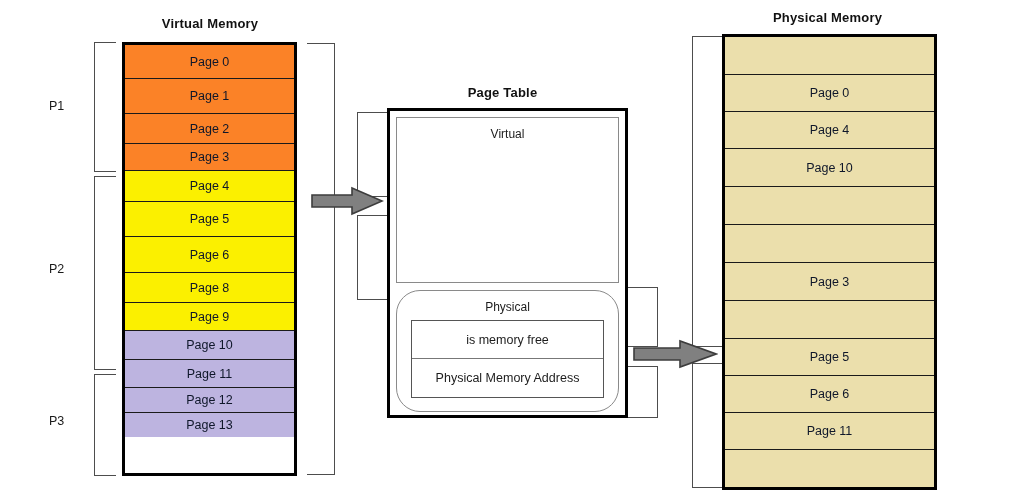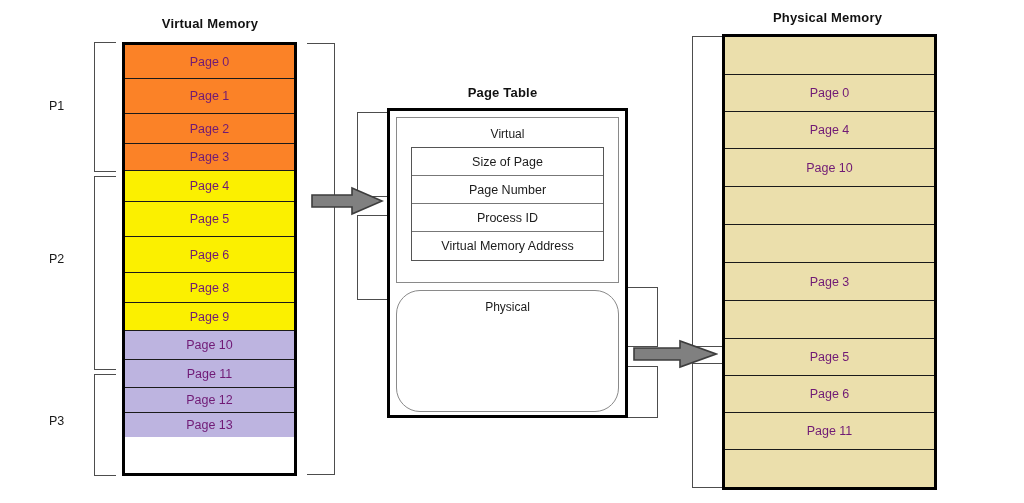--- a/index.html
+++ b/index.html
@@ -38,21 +38,21 @@
   #virtual-memory{left:122px;top:42px;width:175px;height:434px;}
   #physical-memory{left:722px;top:34px;width:215px;height:456px;}
 
   .mem-row{
     box-sizing:border-box;
     border-bottom:1.6px solid #1a1a1a;
     display:flex;
     align-items:center;
     justify-content:center;
     font-size:12.5px;
-    color:#701a75;
+    color:#0f172a;
     overflow:hidden;
     white-space:nowrap;
   }
   .mem-row:last-child{border-bottom:none;}
 
   
   .pbracket{
     position:absolute;
     box-sizing:border-box;
     border:1.4px solid #4d4d4d;
@@ -132,21 +132,21 @@
 <div class="stage">
 
   <div class="title" id="vm-title">Virtual Memory</div>
   <div class="title" id="pt-title">Page Table</div>
   <div class="title" id="pm-title">Physical Memory</div>
 
   <div class="pbracket" style="left:94px;top:42px;height:130px;"></div>
   <div class="plabel" style="left:49px;top:99px;">P1</div>
 
   <div class="pbracket" style="left:94px;top:176px;height:194px;"></div>
-  <div class="plabel" style="left:49px;top:252px;">P2</div>
+  <div class="plabel" style="left:49px;top:262px;">P2</div>
 
   <div class="pbracket" style="left:94px;top:374px;height:102px;"></div>
   <div class="plabel" style="left:49px;top:414px;">P3</div>
 
   <div class="mem-col" id="virtual-memory">
       <div class="mem-row" style="background: rgb(251, 130, 39); height: 34px; flex: 0 0 34px;">
         <span>Page 0</span>
       </div>
       <div class="mem-row" style="background: rgb(251, 130, 39); height: 35px; flex: 0 0 35px;">
         <span>Page 1</span>
@@ -195,30 +195,28 @@
   <div class="arrow" style="left:310px;top:184px;">
     <svg width="74" height="34" viewBox="0 0 74 34">
       <polygon points="2,11 42,11 42,4 72,17 42,30 42,23 2,23" fill="#808080" stroke="#3d3d3d" stroke-width="1.6" stroke-linejoin="miter"></polygon>
     </svg>
   </div>
 
   <div id="page-table">
 
     <div class="pt-group" id="pt-virtual">
       <div class="pt-group-title">Virtual</div>
-      <div class="pt-fields">
-        <div class="pt-field">Size of Page</div>
-        <div class="pt-field">Page Number</div>
-        <div class="pt-field">Process ID</div>
-        <div class="pt-field">Virtual Memory Address</div>
-      </div>
     </div>
 
     <div class="pt-group" id="pt-physical">
       <div class="pt-group-title">Physical</div>
+      <div class="pt-fields">
+        <div class="pt-field">is memory free</div>
+        <div class="pt-field">Physical Memory Address</div>
+      </div>
     </div>
 
   </div>
 
   <div class="cbracket" style="left:628px;top:287px;width:30px;height:60px;"></div>
   <div class="cbracket" style="left:628px;top:366px;width:30px;height:52px;"></div>
 
   <div class="cbracket-rev" style="left:692px;top:36px;width:30px;height:311px;"></div>
   <div class="cbracket-rev" style="left:692px;top:363px;width:30px;height:125px;"></div>
 

